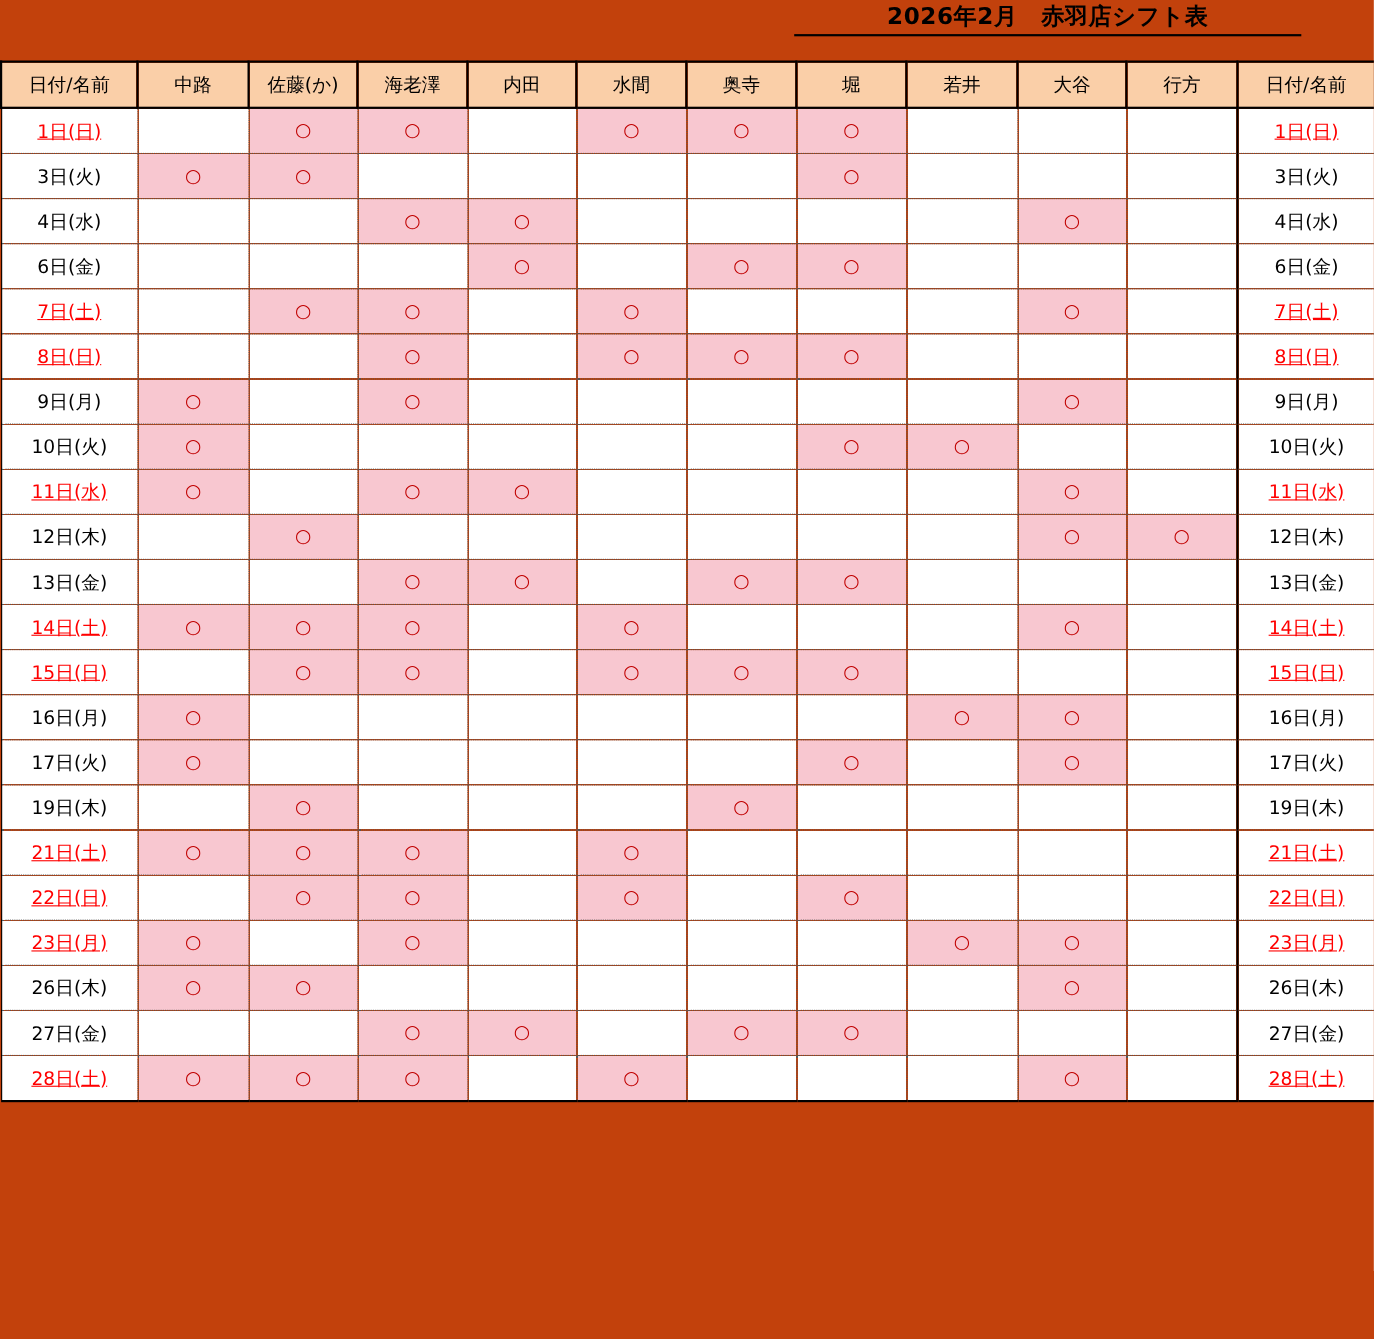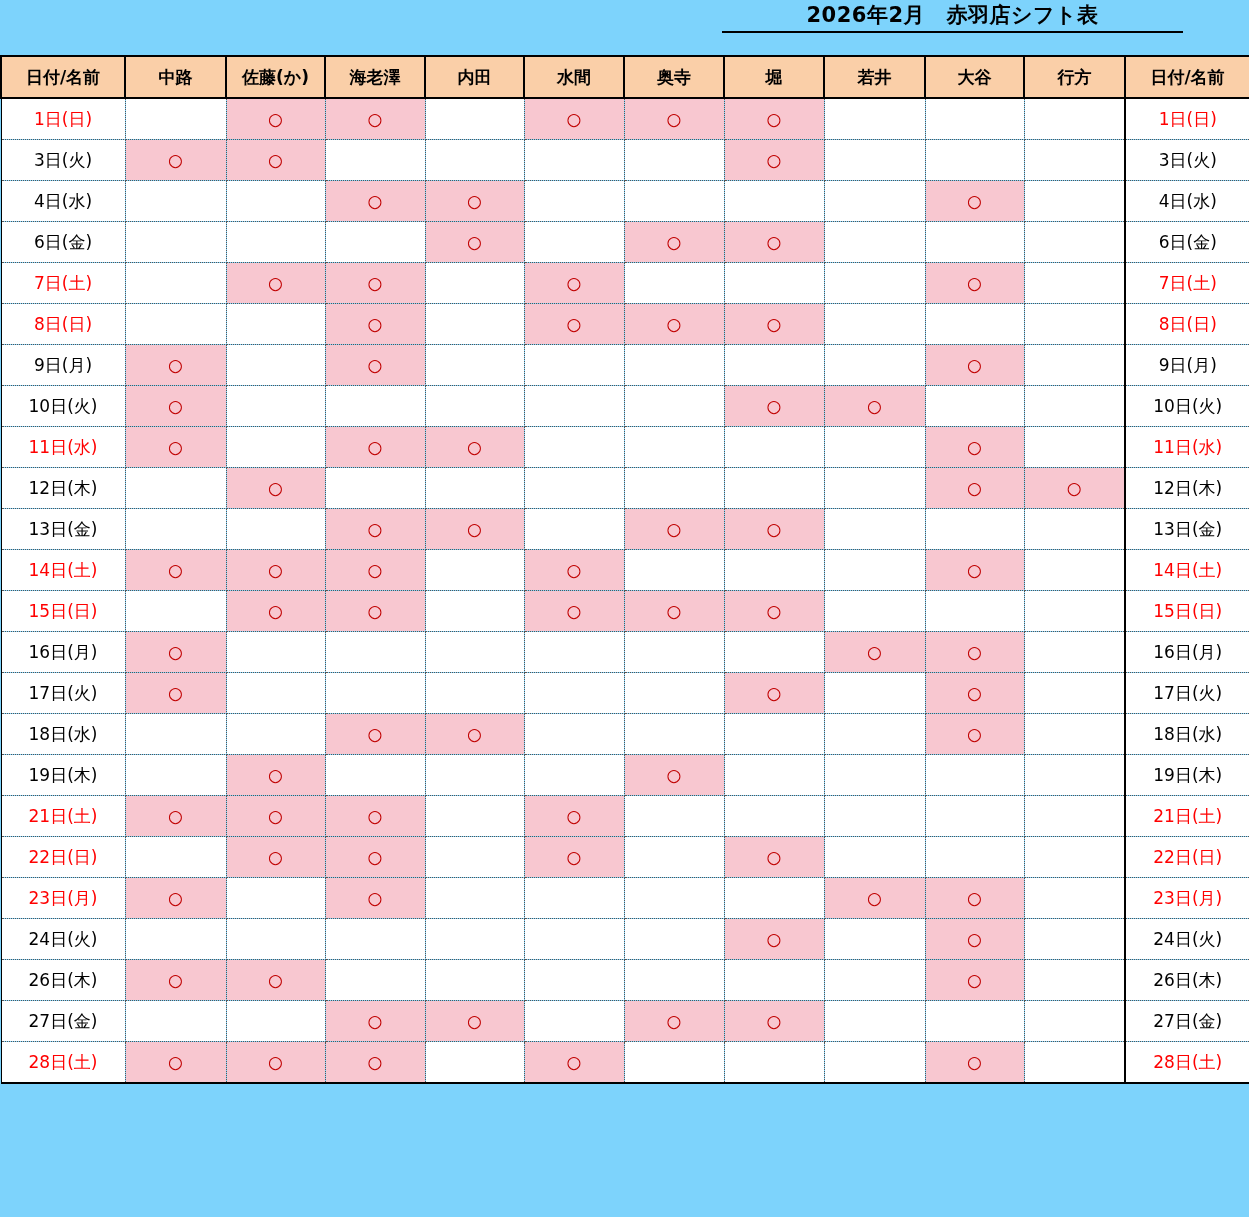--- a/index.html
+++ b/index.html
@@ -5,21 +5,21 @@
   html, body {
     margin: 0;
     padding: 0;
     background: #ffffff;
     font-family: "DejaVu Sans", "Liberation Sans", sans-serif;
   }
   .page {
     position: relative;
     width: 1249px;
     height: 1217px;
-    background: #7dd3fc;
+    background: #c2410c;
     overflow: hidden;
   }
   .title {
     position: absolute;
     top: 0;
     left: 722px;
     width: 461px;
     height: 31px;
     line-height: 31px;
     text-align: center;
@@ -41,21 +41,21 @@
     border-bottom: 2px solid #000;
   }
   table.sheet th {
     background: var(--header-bg, #FACFA8);
     border: 2px solid #000;
     height: 40px;
     padding: 0;
     text-align: center;
     vertical-align: middle;
     font-size: 17px;
-    font-weight: bold;
+    font-weight: normal;
     color: #000;
     overflow: hidden;
     white-space: nowrap;
   }
   table.sheet td {
     height: 40px;
     padding: 0;
     border-right: 1px dotted #555;
     border-bottom: 1px dotted #555;
     text-align: center;
@@ -71,20 +71,21 @@
     color: var(--mark-color, #C00000);
     font-weight: bold;
     font-size: 17px;
   }
   table.sheet td.date {
     font-size: 17px;
     color: var(--weekday-color, #000000);
   }
   table.sheet td.date.holiday {
     color: var(--holiday-color, #FF0000);
+    text-decoration: underline;
   }
   table.sheet td.rdate {
     border-left: 2px solid #000;
   }
   table.sheet tbody tr:last-child td {
     border-bottom: 2px solid #000;
   }
 </style>
 </head>
 <body>
@@ -327,34 +328,20 @@
           <td></td>
           <td></td>
           <td></td>
           <td class="on">○</td>
           <td></td>
           <td class="on">○</td>
           <td></td>
           <td class="date rdate">17日(火)</td>
         </tr>
         <tr>
-          <td class="date">18日(水)</td>
-          <td></td>
-          <td></td>
-          <td class="on">○</td>
-          <td class="on">○</td>
-          <td></td>
-          <td></td>
-          <td></td>
-          <td></td>
-          <td class="on">○</td>
-          <td></td>
-          <td class="date rdate">18日(水)</td>
-        </tr>
-        <tr>
           <td class="date">19日(木)</td>
           <td></td>
           <td class="on">○</td>
           <td></td>
           <td></td>
           <td></td>
           <td class="on">○</td>
           <td></td>
           <td></td>
           <td></td>
@@ -395,34 +382,20 @@
           <td></td>
           <td class="on">○</td>
           <td></td>
           <td></td>
           <td></td>
           <td></td>
           <td class="on">○</td>
           <td class="on">○</td>
           <td></td>
           <td class="date rdate holiday">23日(月)</td>
-        </tr>
-        <tr>
-          <td class="date">24日(火)</td>
-          <td></td>
-          <td></td>
-          <td></td>
-          <td></td>
-          <td></td>
-          <td></td>
-          <td class="on">○</td>
-          <td></td>
-          <td class="on">○</td>
-          <td></td>
-          <td class="date rdate">24日(火)</td>
         </tr>
         <tr>
           <td class="date">26日(木)</td>
           <td class="on">○</td>
           <td class="on">○</td>
           <td></td>
           <td></td>
           <td></td>
           <td></td>
           <td></td>

